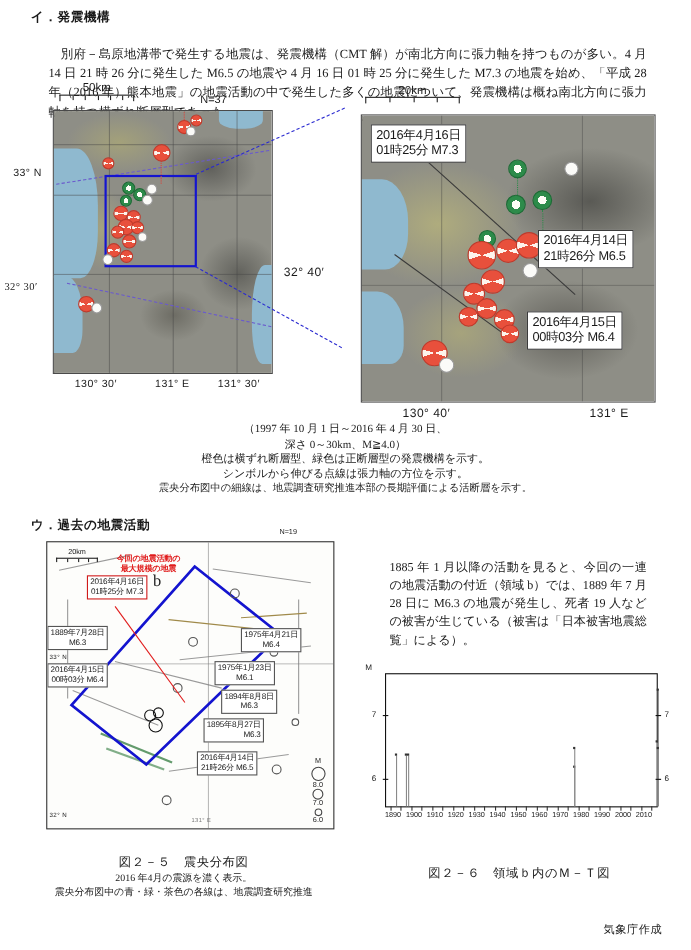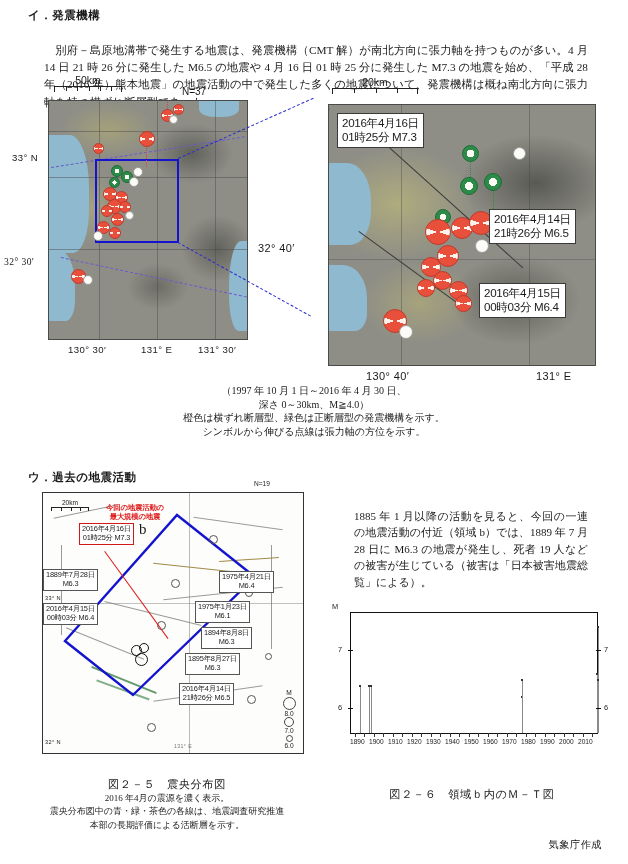--- a/index.html
+++ b/index.html
@@ -348,20 +348,21 @@
   <div class="axlabel" style="left:-70px; top:138px; font-size:11px;">32° 40′</div>
   <div class="axlabel" style="left:38px; top:266px; font-size:11px;">130° 40′</div>
   <div class="axlabel" style="left:208px; top:266px; font-size:11px;">131° E</div>
 </div>
 
 <div class="abs cap" style="left:0; top:384px; width:628px;">
   <div>（1997 年 10 月 1 日～2016 年 4 月 30 日、</div>
   <div>深さ 0～30km、M≧4.0）</div>
   <div>橙色は横ずれ断層型、緑色は正断層型の発震機構を示す。</div>
   <div>シンボルから伸びる点線は張力軸の方位を示す。</div>
+  <div style="font-size:9.4px;">震央分布図中の細線は、地震調査研究推進本部の長期評価による活断層を示す。</div>
 </div>
 
 <div class="abs sec-head" style="left:28px; top:470px;">ウ．過去の地震活動</div>
 
 <div class="abs para" style="left:338px; top:492px; width:266px; font-size:11px; line-height:16.4px;">
   <p>1885 年 1 月以降の活動を見ると、今回の一連の地震活動の付近（領域 b）では、1889 年 7 月 28 日に M6.3 の地震が発生し、死者 19 人などの被害が生じている（被害は「日本被害地震総覧」による）。</p>
 </div>
 
 <div class="abs" style="left:42px; top:492px; width:262px; height:262px;">
 
@@ -413,21 +414,21 @@
     <div class="cb25" style="left:0px; top:76px;">1889年7月28日
 M6.3</div>
     <div class="cb25" style="left:0px; top:110px;">2016年4月15日
 00時03分  M6.4</div>
     <div class="cb25" style="left:176px; top:78px;">1975年4月21日
 M6.4</div>
     <div class="cb25" style="left:152px; top:108px;">1975年1月23日
 M6.1</div>
     <div class="cb25" style="left:158px; top:134px;">1894年8月8日
 M6.3</div>
-    <div class="cb25" style="left:142px; top:160px;">1895年8月27日
+    <div class="cb25" style="left:142px; top:160px;text-align:right;">1895年8月27日
 M6.3</div>
     <div class="cb25" style="left:136px; top:190px;">2016年4月14日
 21時26分  M6.5</div>
 
     <div class="scalebar" style="left:8px; top:14px; width:38px;">
       <div class="lbl" style="font-size:6.6px; bottom:5px;">20km</div>
       <div class="bar" style="height:3px;">
         <div class="tick" style="left:9px; height:3px;"></div>
         <div class="tick" style="left:19px; height:3px;"></div>
         <div class="tick" style="left:28px; height:3px;"></div>
@@ -449,21 +450,20 @@
     </div>
   </div>
 
   <div class="nlabel" style="left:212px; top:-12px; font-size:6.6px;">N=19</div>
 </div>
 
 <div class="abs cap" style="left:12px; top:778px; width:310px;">
   <div class="big">図２－５　震央分布図</div>
   <div style="font-size:9px;">2016 年4月の震源を濃く表示。</div>
   <div style="font-size:9px;">震央分布図中の青・緑・茶色の各線は、地震調査研究推進</div>
-  <div style="font-size:9px;">本部の長期評価による活断層を示す。</div>
 </div>
 
 <div class="chart" style="left:332px; top:604px; width:280px; height:150px;">
 
   <div class="mlabel" style="left:0px; top:-2px;">M</div>
 
   <div class="plot" style="left:18px; top:8px; width:248px; height:122px;">
 
     <div class="stem" style="left:9px;  bottom:0; height:46px;">
         <div class="dot"></div>

